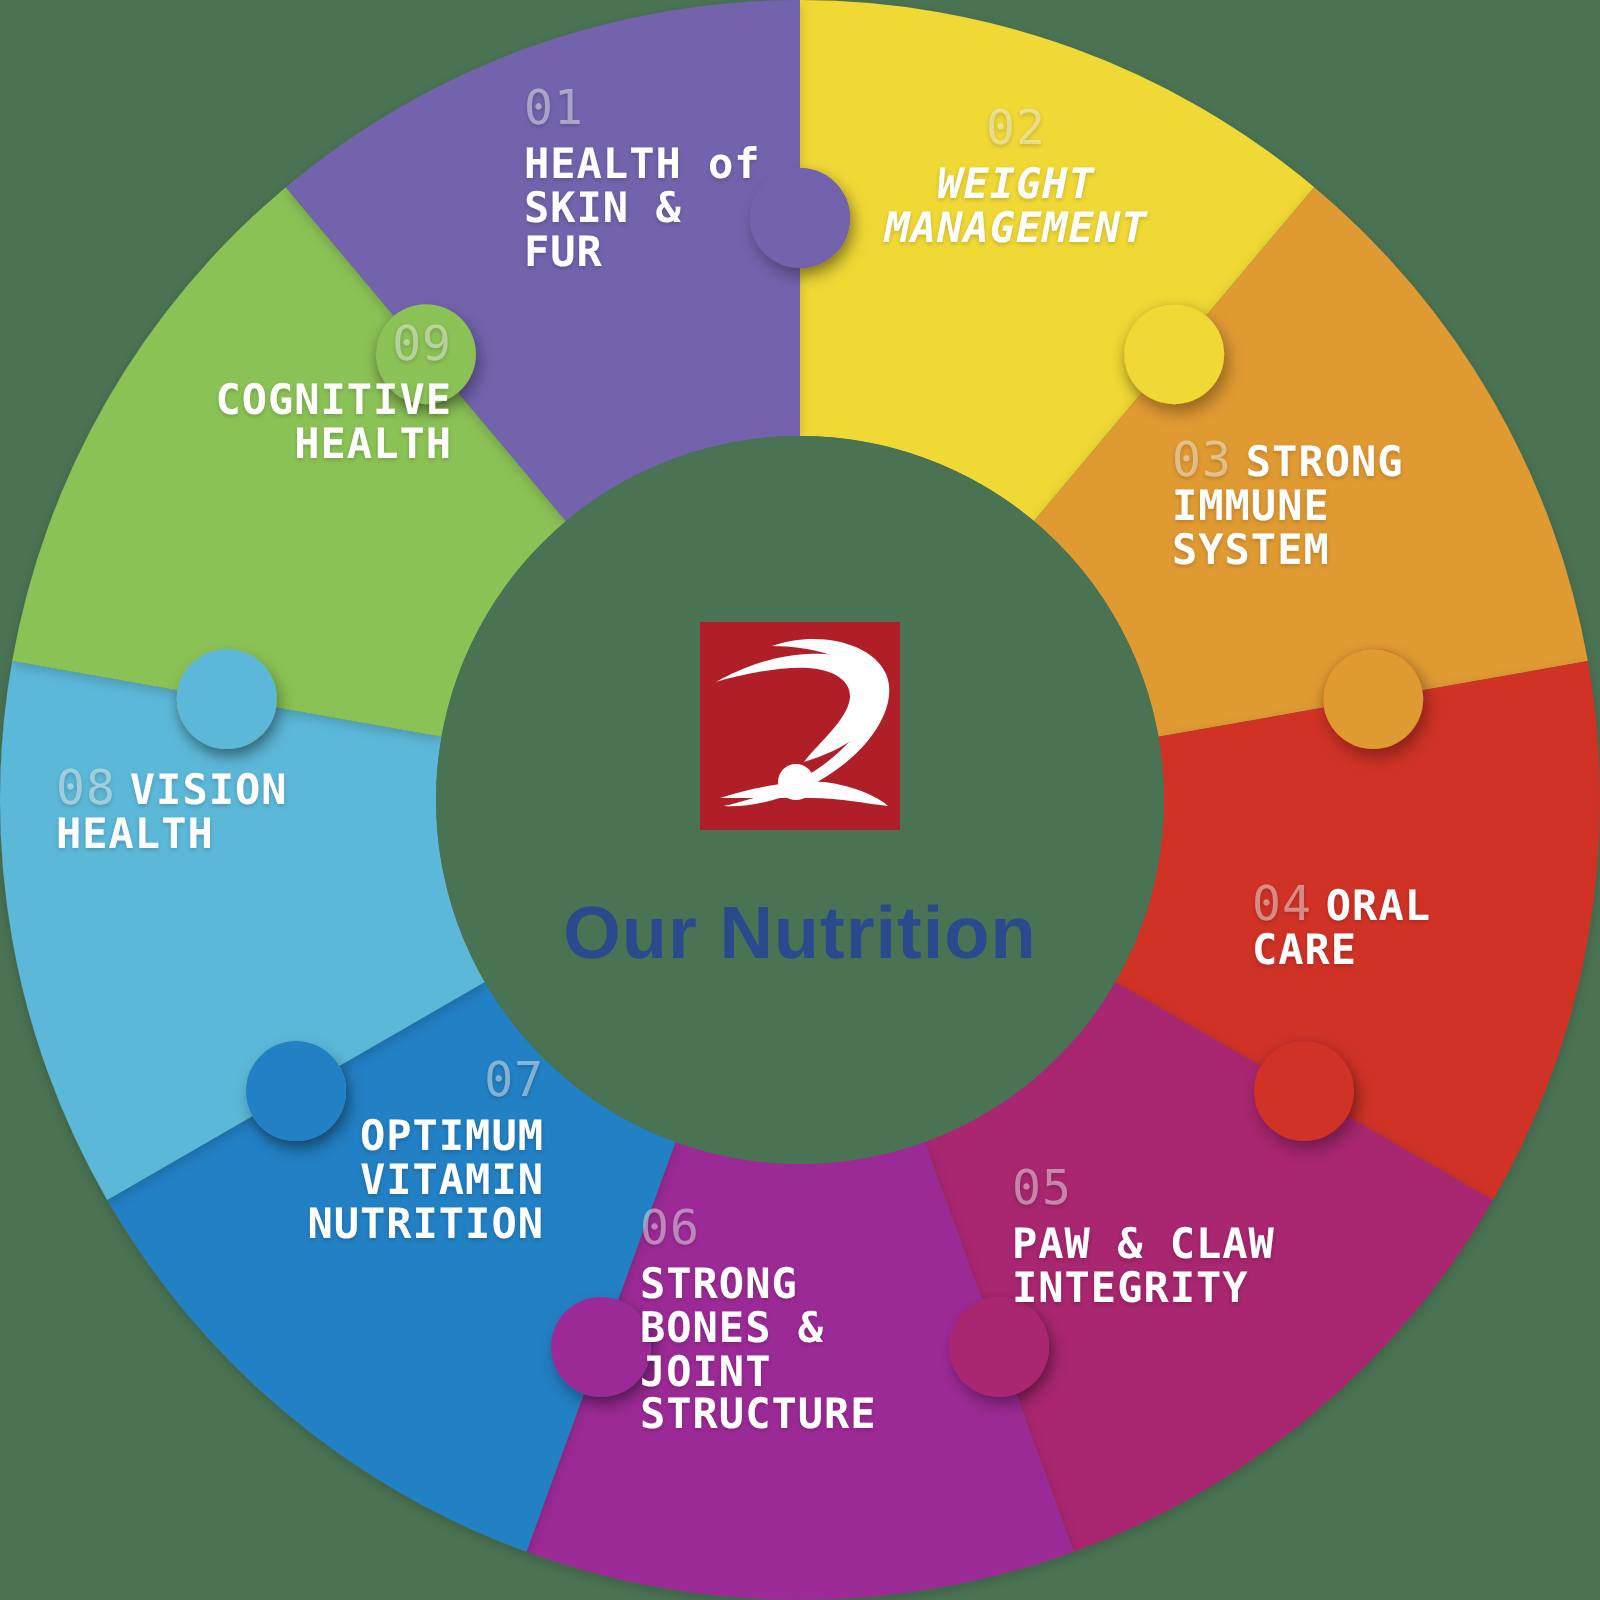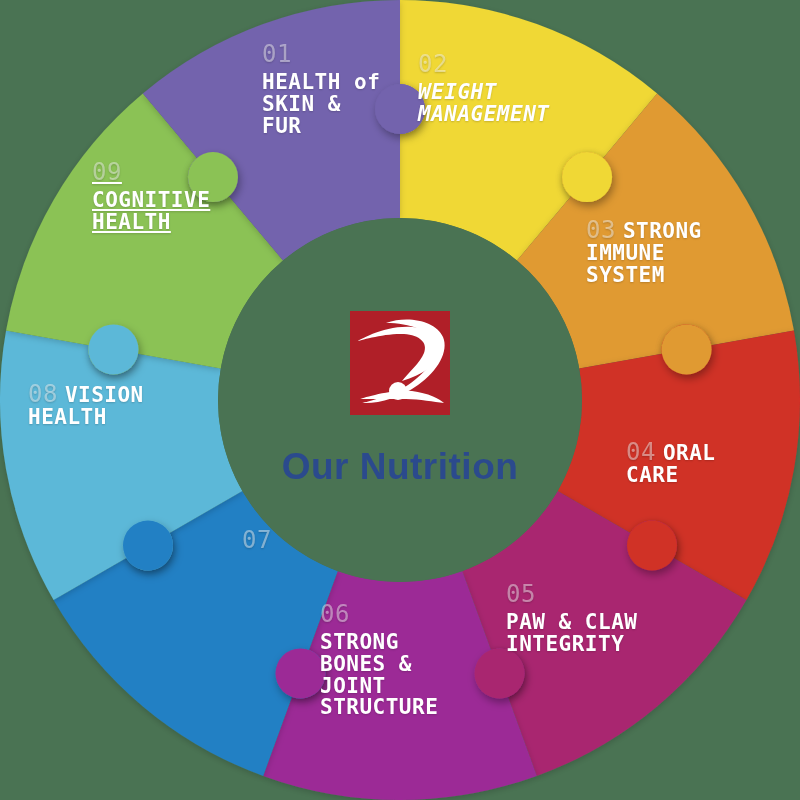--- a/index.html
+++ b/index.html
@@ -83,39 +83,40 @@
         <circle cx="399.99999999999994" cy="109" r="25" fill="#7363ad" filter="url(#knobShadow)"></circle>
         <circle cx="400" cy="400" r="182" fill="#4a7353"></circle>
       </g>
   </svg>
 
   <div id="labels">
       <div class="seg-label stacked" style="left: 262px; top: 42px; width: 150px; text-align: left;">
         <span class="seg-num">01</span>
         <span class="seg-title" style="display: block;">HEALTH of<br>SKIN &amp;<br>FUR</span>
       </div>
-      <div class="seg-label stacked" style="left: 418px; top: 52px; width: 180px; text-align: left;">
+      <div class="seg-label stacked" style="left: 418px; top: 52px; width: 180px; text-align: center;">
         <span class="seg-num">02</span>
         <span class="seg-title" style="display: block; font-style: italic;">WEIGHT<br>MANAGEMENT</span>
       </div>
       <div class="seg-label inline" style="left: 586px; top: 218px; width: 160px; text-align: left;"><span class="seg-num">03</span><span class="seg-title" style="display: inline;">STRONG<br>IMMUNE<br>SYSTEM</span></div>
       <div class="seg-label inline" style="left: 626px; top: 440px; width: 130px; text-align: left;"><span class="seg-num">04</span><span class="seg-title" style="display: inline;">ORAL<br>CARE</span></div>
       <div class="seg-label stacked" style="left: 506px; top: 582px; width: 200px; text-align: left;">
         <span class="seg-num">05</span>
         <span class="seg-title" style="display: block;">PAW &amp; CLAW<br>INTEGRITY</span>
       </div>
       <div class="seg-label stacked" style="left: 320px; top: 602px; width: 150px; text-align: left;">
         <span class="seg-num">06</span>
         <span class="seg-title" style="display: block;">STRONG<br>BONES &amp;<br>JOINT<br>STRUCTURE</span>
       </div>
       <div class="seg-label stacked" style="left: 122px; top: 528px; width: 150px; text-align: right;">
         <span class="seg-num">07</span>
+        <span class="seg-title" style="display: block;">OPTIMUM<br>VITAMIN<br>NUTRITION</span>
       </div>
       <div class="seg-label inline" style="left: 28px; top: 382px; width: 160px; text-align: left;"><span class="seg-num">08</span><span class="seg-title" style="display: inline;">VISION<br>HEALTH</span></div>
-      <div class="seg-label stacked" style="left: 92px; top: 160px; width: 150px; text-align: left; text-decoration: underline;">
+      <div class="seg-label stacked" style="left: 76px; top: 160px; width: 150px; text-align: right;">
         <span class="seg-num">09</span>
         <span class="seg-title" style="display: block;">COGNITIVE<br>HEALTH</span>
       </div>
     </div>
 
   <div id="center">
     <svg id="logo" viewBox="0 0 100 104">
       <rect id="logo-bg" x="0" y="0" width="100" height="104" fill="#b01f28"></rect>
       <g id="logo-marks">
         <path d="M8,30 C8,30 34,14 62,16 C82,17 93,26 92,38 C91,52 72,64 52,70 C58,62 70,52 74,42 C78,32 70,24 54,23 C34,22 8,30 8,30 Z" fill="#ffffff"></path>

